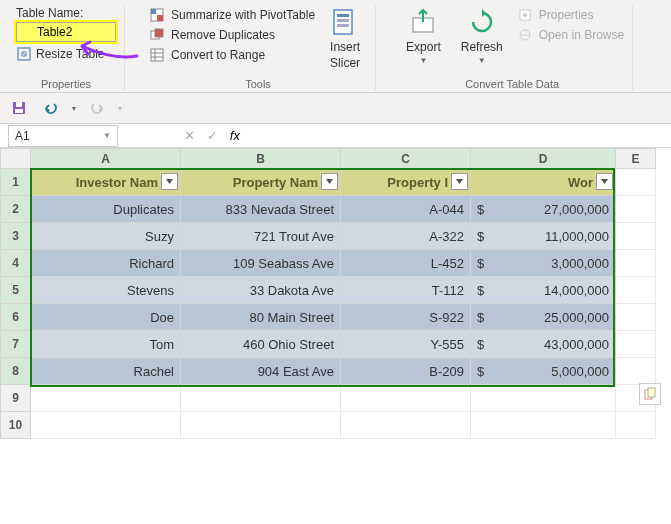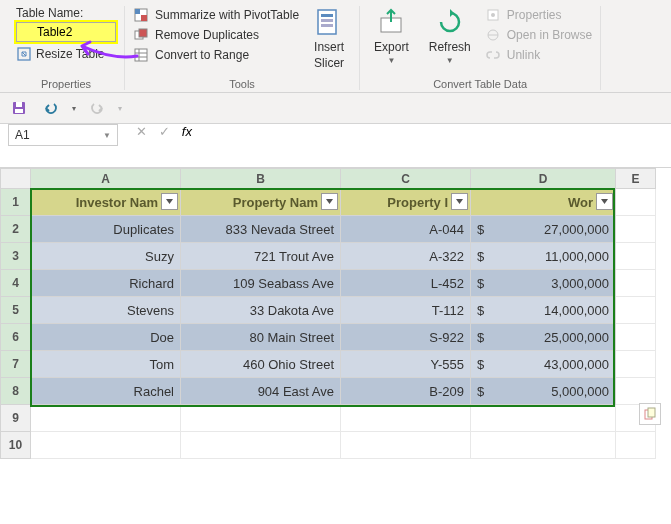--- a/index.html
+++ b/index.html
@@ -1,19 +1,19 @@
 <!DOCTYPE html>
 <html><head>
 <meta charset="utf-8">
 <style>
 * { box-sizing: border-box; margin: 0; padding: 0; font-family: "Segoe UI", Arial, sans-serif; }
 body { background: #fff; width: 671px; height: 524px; overflow: hidden; font-size: 13px; color: #333; }
 
 
-.ribbon { background: #f3f2f1; border-bottom: 1px solid #d4d4d4; padding: 6px 8px 2px 8px; display: flex; gap: 0; }
+.ribbon { background: #f3f2f1; border-bottom: 1px solid #d4d4d4; padding: 6px 8px 2px 8px; display: flex; gap: 16px; }
 .rgroup { display: flex; flex-direction: column; align-items: center; padding: 0 8px; border-right: 1px solid #e0e0e0; }
 .rgroup:last-child { border-right: none; }
 .rgroup-body { display: flex; align-items: flex-start; gap: 8px; min-height: 70px; }
 .rgroup-label { font-size: 11px; color: #666; margin-top: 2px; }
 
 .stack { display: flex; flex-direction: column; gap: 2px; }
 .table-name-label { font-size: 12px; color: #333; }
 .table-name-input { width: 100px; height: 20px; border: 1px solid #aaa; padding: 1px 20px; font-size: 12px; background: #ffff66; outline: 2px solid #ffff00; }
 .resize-btn { display: flex; align-items: center; gap: 4px; font-size: 12px; color: #333; padding: 2px 0; cursor: pointer; }
 
@@ -26,21 +26,21 @@
 .icon-small { width: 16px; height: 16px; display: inline-flex; align-items: center; justify-content: center; flex-shrink: 0; }
 
 .arrow-annotation { position: absolute; top: 38px; left: 72px; pointer-events: none; }
 
 
 .qat { background: #f3f2f1; padding: 4px 8px; display: flex; gap: 10px; align-items: center; border-bottom: 1px solid #d4d4d4; }
 .qat-btn { width: 22px; height: 22px; display: flex; align-items: center; justify-content: center; cursor: pointer; }
 .qat-btn.disabled { opacity: 0.4; cursor: default; }
 
 
-.formula-row { display: flex; align-items: flex-start; border-bottom: 1px solid #d4d4d4; background: #fff; height: 44px; }
+.formula-row { display: flex; align-items: center; border-bottom: 1px solid #d4d4d4; background: #fff; height: 24px; gap: 48px; }
 .name-box { width: 110px; height: 22px; border: 1px solid #ccc; margin: 0 8px; padding: 2px 6px; font-size: 12px; display: flex; align-items: center; justify-content: space-between; }
 .fx-controls { display: flex; align-items: center; gap: 12px; padding: 0 10px; color: #aaa; }
 .fx-label { font-style: italic; color: #000000; }
 
 
 .grid-wrap { position: relative; }
 .grid { border-collapse: collapse; table-layout: fixed; }
 .corner { width: 30px; height: 20px; background: #f0f0f0; border: 1px solid #d4d4d4; }
 .col-head { background: #f0f0f0; border: 1px solid #d4d4d4; text-align: center; font-size: 12px; color: #555; height: 20px; }
 .col-head.sel { background: #d6e9d6; }
@@ -170,28 +170,20 @@
         </div>
         <div class="tool-item disabled">
           <span class="icon-small">
               <svg width="14" height="14" viewBox="0 0 14 14">
                 <circle cx="7" cy="7" r="5" fill="none" stroke="#ccc"></circle>
                 <line x1="2" y1="7" x2="12" y2="7" stroke="#ccc"></line>
               </svg>
             </span>
           <span>Open in Browse</span>
         </div>
-        <div class="tool-item disabled">
-          <span class="icon-small">
-              <svg width="14" height="14" viewBox="0 0 14 14">
-                <path d="M4 10 A3 3 0 0 1 4 4 L6 4 M10 4 A3 3 0 0 1 10 10 L8 10" stroke="#ccc" fill="none" stroke-width="1.5"></path>
-              </svg>
-            </span>
-          <span>Unlink</span>
-        </div>
       </div>
     </div>
     <div class="rgroup-label">Convert Table Data</div>
   </div>
 
   <svg class="arrow-annotation" width="70" height="24" viewBox="0 0 70 24">
       <path d="M65 18 Q40 22 10 8 M10 8 L18 4 M10 8 L16 16" stroke="#9b30ff" stroke-width="3" fill="none" stroke-linecap="round"></path>
     </svg>
 </div>
 

